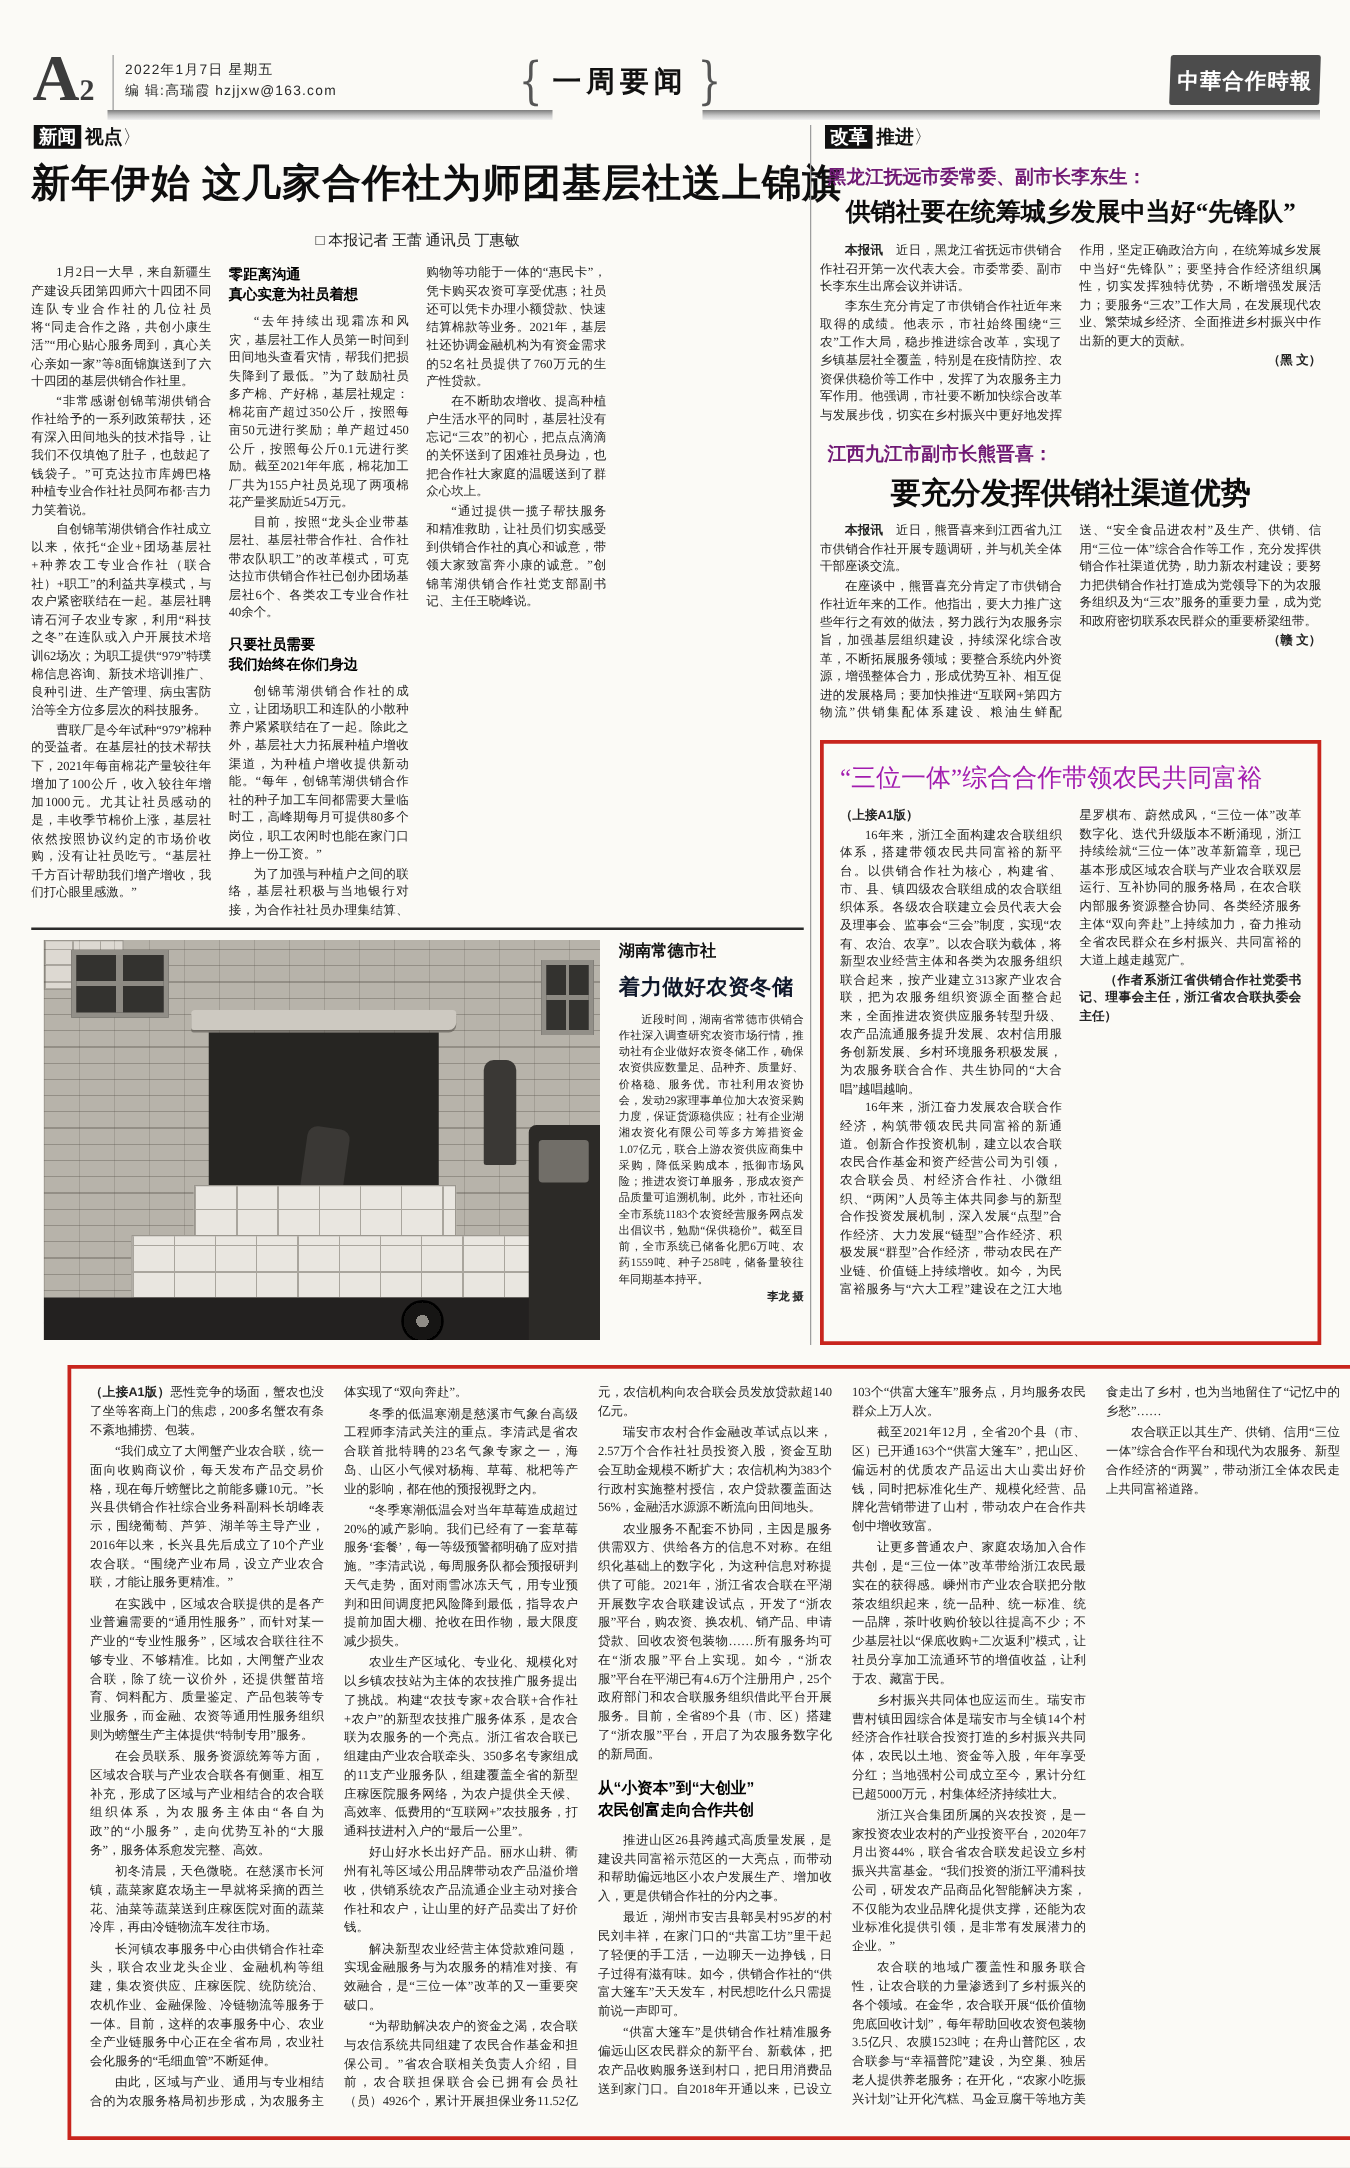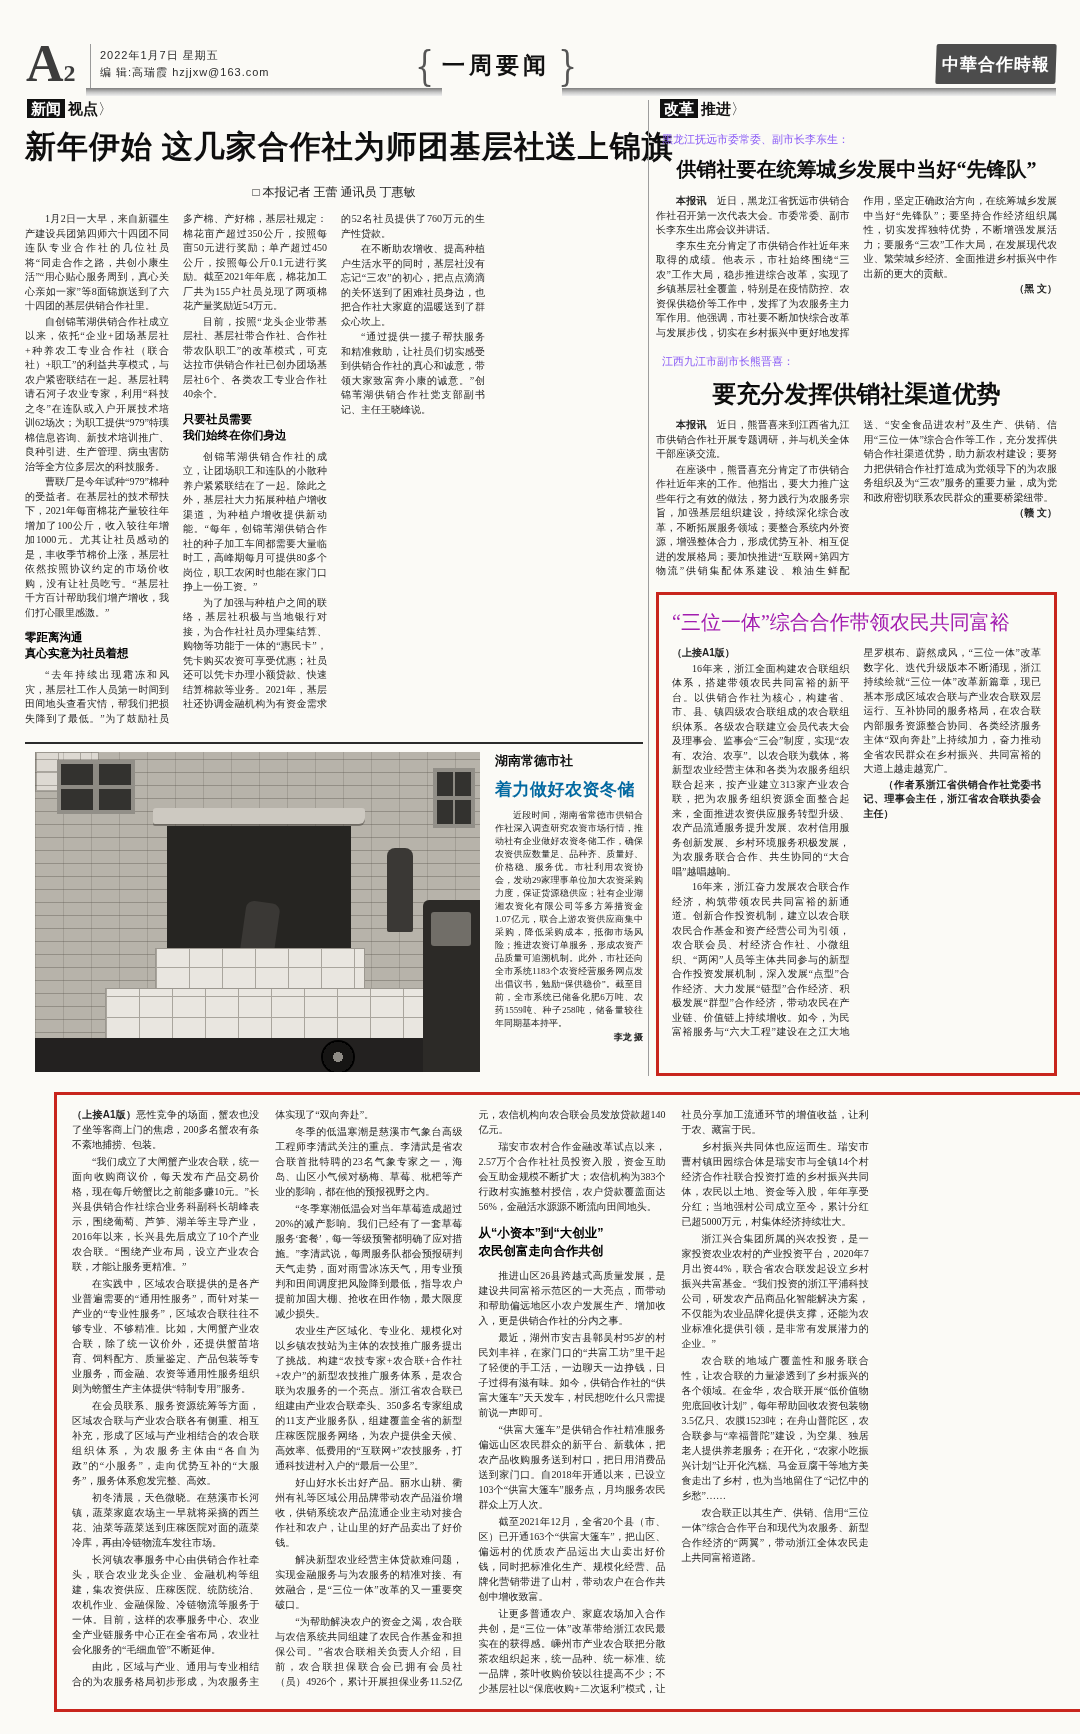--- a/index.html
+++ b/index.html
@@ -81,28 +81,28 @@
       repeating-linear-gradient(90deg, #a9a59d 0 1px, transparent 1px 22px),
       repeating-linear-gradient(0deg, #a9a59d 0 1px, transparent 1px 19px), #ddd9d2; border:1px solid #9b978f; }
   #ph-truck { position:absolute; left:0; top:286px; width:445px; height:34px; background:#232120; }
   #ph-wheel { position:absolute; left:286px; top:288px; width:34px; height:34px; border-radius:50%;
       background:radial-gradient(circle at 50% 50%, #8e8b85 0 5px, #161514 5px 15px, #000 15px); }
   #ph-cab { position:absolute; left:388px; top:148px; width:57px; height:172px; background:#2c2a27; border-radius:6px 0 0 0; }
   #ph-cab-win { position:absolute; left:396px; top:160px; width:40px; height:34px; background:#716e68; border-radius:3px; }
 
   #cd-block { left:470px; top:652px; width:148px; height:322px; overflow:hidden; }
   #cd-kicker { font-family:"Liberation Sans",sans-serif; font-weight:bold; font-size:13px; color:#111; margin-bottom:8px; }
-  #cd-headline { font-size:17px; font-weight:bold; color:#0369a1; margin-bottom:8px; letter-spacing:0.5px; }
+  #cd-headline { font-size:17px; font-weight:bold; color:#0f172a; margin-bottom:8px; letter-spacing:0.5px; }
   #cd-paras p { font-size:9px; line-height:13px; }
 
   
   #right-region { left:656px; top:100px; width:401px; height:976px; }
   #divider-v { left:648px; top:100px; width:1px; height:976px; background:#9d9d9d; }
   #rf-tag { left:4px; top:0; }
-  .kicker { font-family:"Liberation Sans",sans-serif; font-weight:normal; font-size:11px; color:#8b5cf6; }
+  .kicker { font-family:"Liberation Sans",sans-serif; font-weight:bold; font-size:15px; color:#701a75; }
   #r1-kicker { left:6px; top:32px; }
   #r1-headline { left:0; top:56px; width:401px; text-align:center; font-size:20px; font-weight:bold; white-space:nowrap; color:#0c0c0c; }
   #r1-cols { left:0; top:94px; width:401px; height:150px; column-count:2; column-gap:14px; column-fill:auto; overflow:hidden; }
   #r2-kicker { left:6px; top:254px; }
   #r2-headline { left:0; top:278px; width:401px; text-align:center; font-size:24px; font-weight:bold; color:#0c0c0c; }
   #r2-cols { left:0; top:318px; width:401px; height:162px; column-count:2; column-gap:14px; column-fill:auto; overflow:hidden; }
 
   #sw-box { left:0; top:492px; width:401px; height:484px; border:3px solid #c8251d; background:#fbfaf6; padding:10px 13px; }
   #sw-headline { font-size:20px; font-weight:normal; color:#a21caf; margin:4px 0 10px 0; white-space:nowrap; }
   #sw-cols { width:100%; height:404px; column-count:2; column-gap:14px; column-fill:auto; overflow:hidden; }
@@ -134,20 +134,21 @@
   <div class="abs hdr-bar" id="bar-right"></div>
 
   <div class="abs" id="left-region">
     <div class="abs sec-tag" id="nv-tag">
       <span class="tag-black">新闻</span><span>视点</span><span class="tag-angle">〉</span>
     </div>
     <div class="abs" id="nv-headline">新年伊始 这几家合作社为师团基层社送上锦旗</div>
     <div class="abs" id="nv-byline">□ 本报记者 王蕾 通讯员 丁惠敏</div>
     <div class="abs paras" id="nv-cols">
         <p>1月2日一大早，来自新疆生产建设兵团第四师六十四团不同连队专业合作社的几位社员将“同走合作之路，共创小康生活”“用心贴心服务周到，真心关心亲如一家”等8面锦旗送到了六十四团的基层供销合作社里。</p>
+        <p>“非常感谢创锦苇湖供销合作社给予的一系列政策帮扶，还有深入田间地头的技术指导，让我们不仅填饱了肚子，也鼓起了钱袋子。”可克达拉市库姆巴格种植专业合作社社员阿布都·吉力力笑着说。</p>
         <p>自创锦苇湖供销合作社成立以来，依托“企业+团场基层社+种养农工专业合作社（联合社）+职工”的利益共享模式，与农户紧密联结在一起。基层社聘请石河子农业专家，利用“科技之冬”在连队或入户开展技术培训62场次；为职工提供“979”特璞棉信息咨询、新技术培训推广、良种引进、生产管理、病虫害防治等全方位多层次的科技服务。</p>
         <p>曹联厂是今年试种“979”棉种的受益者。在基层社的技术帮扶下，2021年每亩棉花产量较往年增加了100公斤，收入较往年增加1000元。尤其让社员感动的是，丰收季节棉价上涨，基层社依然按照协议约定的市场价收购，没有让社员吃亏。“基层社千方百计帮助我们增产增收，我们打心眼里感激。”</p>
         <div class="sub-head">
           <div>零距离沟通</div>
           <div>真心实意为社员着想</div>
         </div>
         <p>“去年持续出现霜冻和风灾，基层社工作人员第一时间到田间地头查看灾情，帮我们把损失降到了最低。”为了鼓励社员多产棉、产好棉，基层社规定：棉花亩产超过350公斤，按照每亩50元进行奖励；单产超过450公斤，按照每公斤0.1元进行奖励。截至2021年年底，棉花加工厂共为155户社员兑现了两项棉花产量奖励近54万元。</p>
         <p>目前，按照“龙头企业带基层社、基层社带合作社、合作社带农队职工”的改革模式，可克达拉市供销合作社已创办团场基层社6个、各类农工专业合作社40余个。</p>
         <div class="sub-head">
           <div>只要社员需要</div>
@@ -230,20 +231,21 @@
         <p>初冬清晨，天色微晓。在慈溪市长河镇，蔬菜家庭农场主一早就将采摘的西兰花、油菜等蔬菜送到庄稼医院对面的蔬菜冷库，再由冷链物流车发往市场。</p>
         <p>长河镇农事服务中心由供销合作社牵头，联合农业龙头企业、金融机构等组建，集农资供应、庄稼医院、统防统治、农机作业、金融保险、冷链物流等服务于一体。目前，这样的农事服务中心、农业全产业链服务中心正在全省布局，农业社会化服务的“毛细血管”不断延伸。</p>
         <p>由此，区域与产业、通用与专业相结合的为农服务格局初步形成，为农服务主体实现了“双向奔赴”。</p>
         <p>冬季的低温寒潮是慈溪市气象台高级工程师李清武关注的重点。李清武是省农合联首批特聘的23名气象专家之一，海岛、山区小气候对杨梅、草莓、枇杷等产业的影响，都在他的预报视野之内。</p>
         <p>“冬季寒潮低温会对当年草莓造成超过20%的减产影响。我们已经有了一套草莓服务‘套餐’，每一等级预警都明确了应对措施。”李清武说，每周服务队都会预报研判天气走势，面对雨雪冰冻天气，用专业预判和田间调度把风险降到最低，指导农户提前加固大棚、抢收在田作物，最大限度减少损失。</p>
         <p>农业生产区域化、专业化、规模化对以乡镇农技站为主体的农技推广服务提出了挑战。构建“农技专家+农合联+合作社+农户”的新型农技推广服务体系，是农合联为农服务的一个亮点。浙江省农合联已组建由产业农合联牵头、350多名专家组成的11支产业服务队，组建覆盖全省的新型庄稼医院服务网络，为农户提供全天候、高效率、低费用的“互联网+”农技服务，打通科技进村入户的“最后一公里”。</p>
         <p>好山好水长出好产品。丽水山耕、衢州有礼等区域公用品牌带动农产品溢价增收，供销系统农产品流通企业主动对接合作社和农户，让山里的好产品卖出了好价钱。</p>
         <p>解决新型农业经营主体贷款难问题，实现金融服务与为农服务的精准对接、有效融合，是“三位一体”改革的又一重要突破口。</p>
         <p>“为帮助解决农户的资金之渴，农合联与农信系统共同组建了农民合作基金和担保公司。”省农合联相关负责人介绍，目前，农合联担保联合会已拥有会员社（员）4926个，累计开展担保业务11.52亿元，农信机构向农合联会员发放贷款超140亿元。</p>
         <p>瑞安市农村合作金融改革试点以来，2.57万个合作社社员投资入股，资金互助会互助金规模不断扩大；农信机构为383个行政村实施整村授信，农户贷款覆盖面达56%，金融活水源源不断流向田间地头。</p>
+        <p>农业服务不配套不协同，主因是服务供需双方、供给各方的信息不对称。在组织化基础上的数字化，为这种信息对称提供了可能。2021年，浙江省农合联在平湖开展数字农合联建设试点，开发了“浙农服”平台，购农资、换农机、销产品、申请贷款、回收农资包装物……所有服务均可在“浙农服”平台上实现。如今，“浙农服”平台在平湖已有4.6万个注册用户，25个政府部门和农合联服务组织借此平台开展服务。目前，全省89个县（市、区）搭建了“浙农服”平台，开启了为农服务数字化的新局面。</p>
         <div class="sub-head">
           <div>从“小资本”到“大创业”</div>
           <div>农民创富走向合作共创</div>
         </div>
         <p>推进山区26县跨越式高质量发展，是建设共同富裕示范区的一大亮点，而带动和帮助偏远地区小农户发展生产、增加收入，更是供销合作社的分内之事。</p>
         <p>最近，湖州市安吉县鄣吴村95岁的村民刘丰祥，在家门口的“共富工坊”里干起了轻便的手工活，一边聊天一边挣钱，日子过得有滋有味。如今，供销合作社的“供富大篷车”天天发车，村民想吃什么只需提前说一声即可。</p>
         <p>“供富大篷车”是供销合作社精准服务偏远山区农民群众的新平台、新载体，把农产品收购服务送到村口，把日用消费品送到家门口。自2018年开通以来，已设立103个“供富大篷车”服务点，月均服务农民群众上万人次。</p>
         <p>截至2021年12月，全省20个县（市、区）已开通163个“供富大篷车”，把山区、偏远村的优质农产品运出大山卖出好价钱，同时把标准化生产、规模化经营、品牌化营销带进了山村，带动农户在合作共创中增收致富。</p>
         <p>让更多普通农户、家庭农场加入合作共创，是“三位一体”改革带给浙江农民最实在的获得感。嵊州市产业农合联把分散茶农组织起来，统一品种、统一标准、统一品牌，茶叶收购价较以往提高不少；不少基层社以“保底收购+二次返利”模式，让社员分享加工流通环节的增值收益，让利于农、藏富于民。</p>
         <p>乡村振兴共同体也应运而生。瑞安市曹村镇田园综合体是瑞安市与全镇14个村经济合作社联合投资打造的乡村振兴共同体，农民以土地、资金等入股，年年享受分红；当地强村公司成立至今，累计分红已超5000万元，村集体经济持续壮大。</p>

